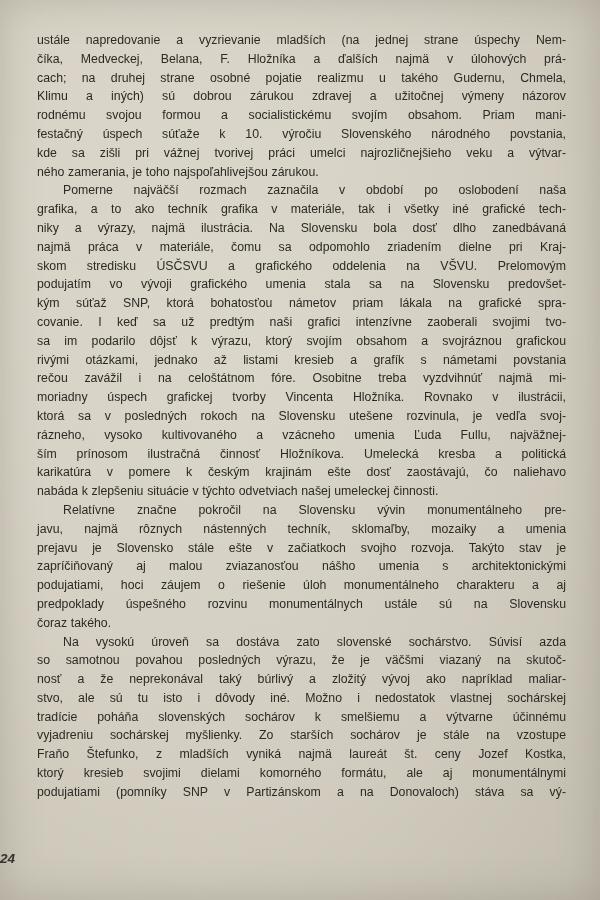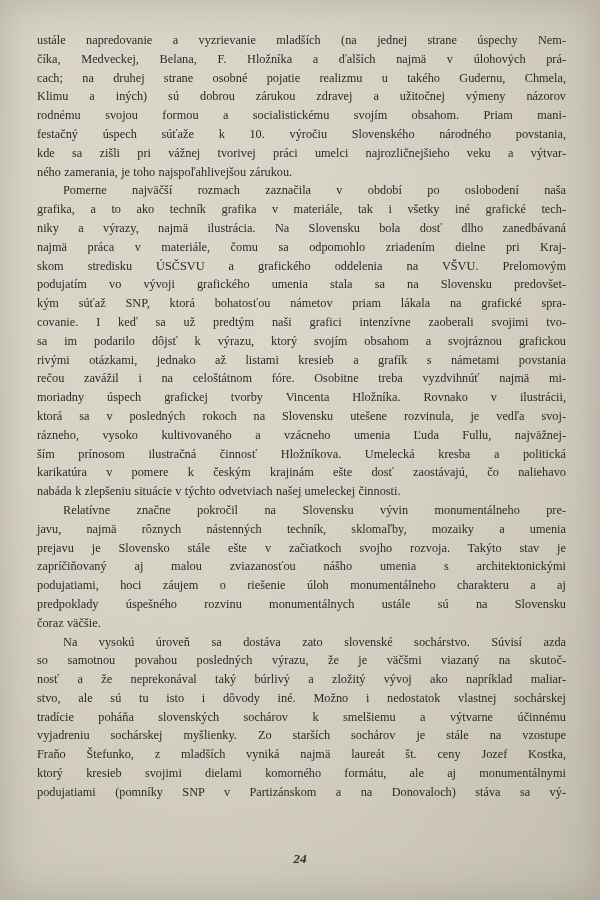--- a/index.html
+++ b/index.html
@@ -3,21 +3,21 @@
 <meta charset="utf-8">
 <style>
   html,body{margin:0;padding:0;background:#888;}
   .page{
     position:relative;
     width:600px;height:900px;
     margin:0 auto;
     background:
       linear-gradient(115deg, rgba(255,255,255,0.06), rgba(0,0,0,0.05)),
       radial-gradient(ellipse at 45% 38%, #dedacd 0%, #d8d3c5 55%, #ccc7b7 100%);
-    font-family:Liberation Serif, serif;
+    font-family:Liberation Sans, sans-serif;
     color:#2c2a25;
     overflow:hidden;
     box-shadow:inset 0 0 40px rgba(90,85,70,0.25);
   }
   .text-block{
     position:absolute;
     left:37px; top:31px; width:529px;
     font-size:12.3px;
     line-height:18.8px;
     text-rendering:optimizeLegibility;
@@ -30,21 +30,20 @@
   }
   .line.last{
     text-align-last:left;
   }
   .line.indent{
     text-indent:26px;
   }
   .page-number{
     position:absolute;
     left:0; right:0; top:851px;
-    text-align:center;
     font-style:italic;
     font-weight:bold;
     font-size:13.5px;
     color:#34322c;
   }
 </style>
 </head>
 <body>
 
 <div class="page">
@@ -78,21 +77,21 @@
         <div class="line">karikatúra v pomere k českým krajinám ešte dosť zaostávajú, čo naliehavo</div>
         <div class="line last">nabáda k zlepšeniu situácie v týchto odvetviach našej umeleckej činnosti.</div>
       </div>
       <div class="para">
         <div class="line indent">Relatívne značne pokročil na Slovensku vývin monumentálneho pre-</div>
         <div class="line">javu, najmä rôznych nástenných techník, sklomaľby, mozaiky a umenia</div>
         <div class="line">prejavu je Slovensko stále ešte v začiatkoch svojho rozvoja. Takýto stav je</div>
         <div class="line">zapríčiňovaný aj malou zviazanosťou nášho umenia s architektonickými</div>
         <div class="line">podujatiami, hoci záujem o riešenie úloh monumentálneho charakteru a aj</div>
         <div class="line">predpoklady úspešného rozvinu monumentálnych ustále sú na Slovensku</div>
-        <div class="line last">čoraz väčšie.</div>
+        <div class="line last">čoraz takého.</div>
       </div>
       <div class="para">
         <div class="line indent">Na vysokú úroveň sa dostáva zato slovenské sochárstvo. Súvisí azda</div>
         <div class="line">so samotnou povahou posledných výrazu, že je väčšmi viazaný na skutoč-</div>
         <div class="line">nosť a že neprekonával taký búrlivý a zložitý vývoj ako napríklad maliar-</div>
         <div class="line">stvo, ale sú tu isto i dôvody iné. Možno i nedostatok vlastnej sochárskej</div>
         <div class="line">tradície poháňa slovenských sochárov k smelšiemu a výtvarne účinnému</div>
         <div class="line">vyjadreniu sochárskej myšlienky. Zo starších sochárov je stále na vzostupe</div>
         <div class="line">Fraňo Štefunko, z mladších vyniká najmä laureát št. ceny Jozef Kostka,</div>
         <div class="line">ktorý kresieb svojimi dielami komorného formátu, ale aj monumentálnymi</div>

